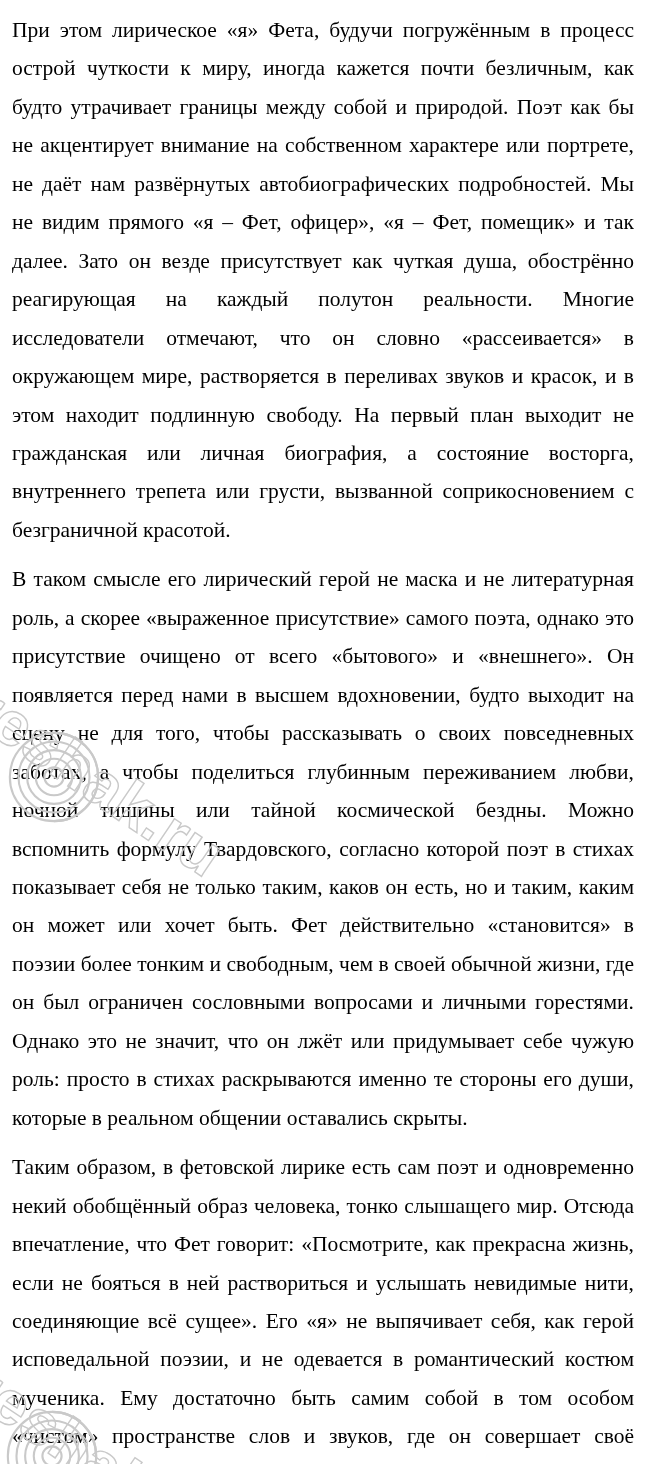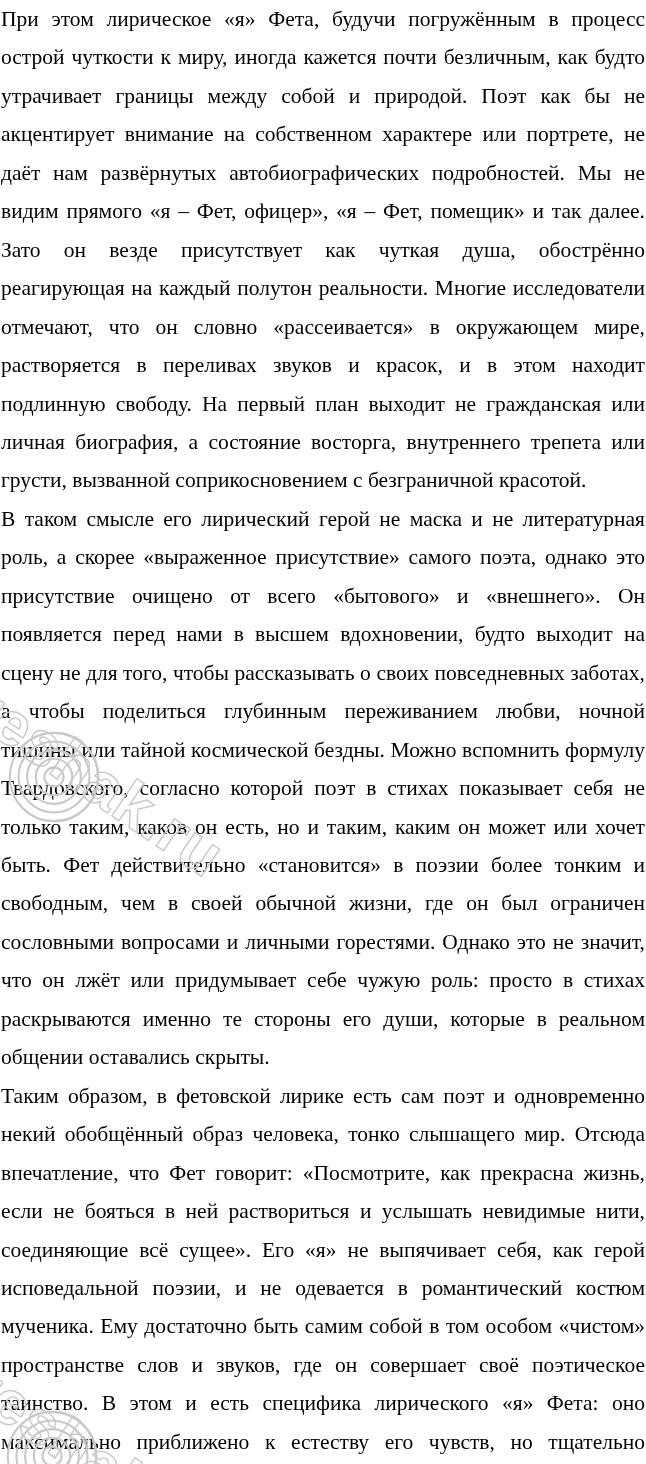--- a/index.html
+++ b/index.html
@@ -62,21 +62,21 @@
   #wm2 .wm-spiral { left: 4px; top: 70px; }
 
   
   #content {
     position: relative;
     z-index: 1;
     padding: 0;
     margin: 0;
   }
   p.para {
-    margin: 0;
+    margin: 11px;
     padding: 0;
     font-size: 21.5px;
     line-height: 38.45px;
     text-align: justify;
     text-justify: inter-word;
     text-indent: 0;
     hyphens: none;
     word-spacing: 0px;
     padding-left: 1px;
     padding-right: 1px;

